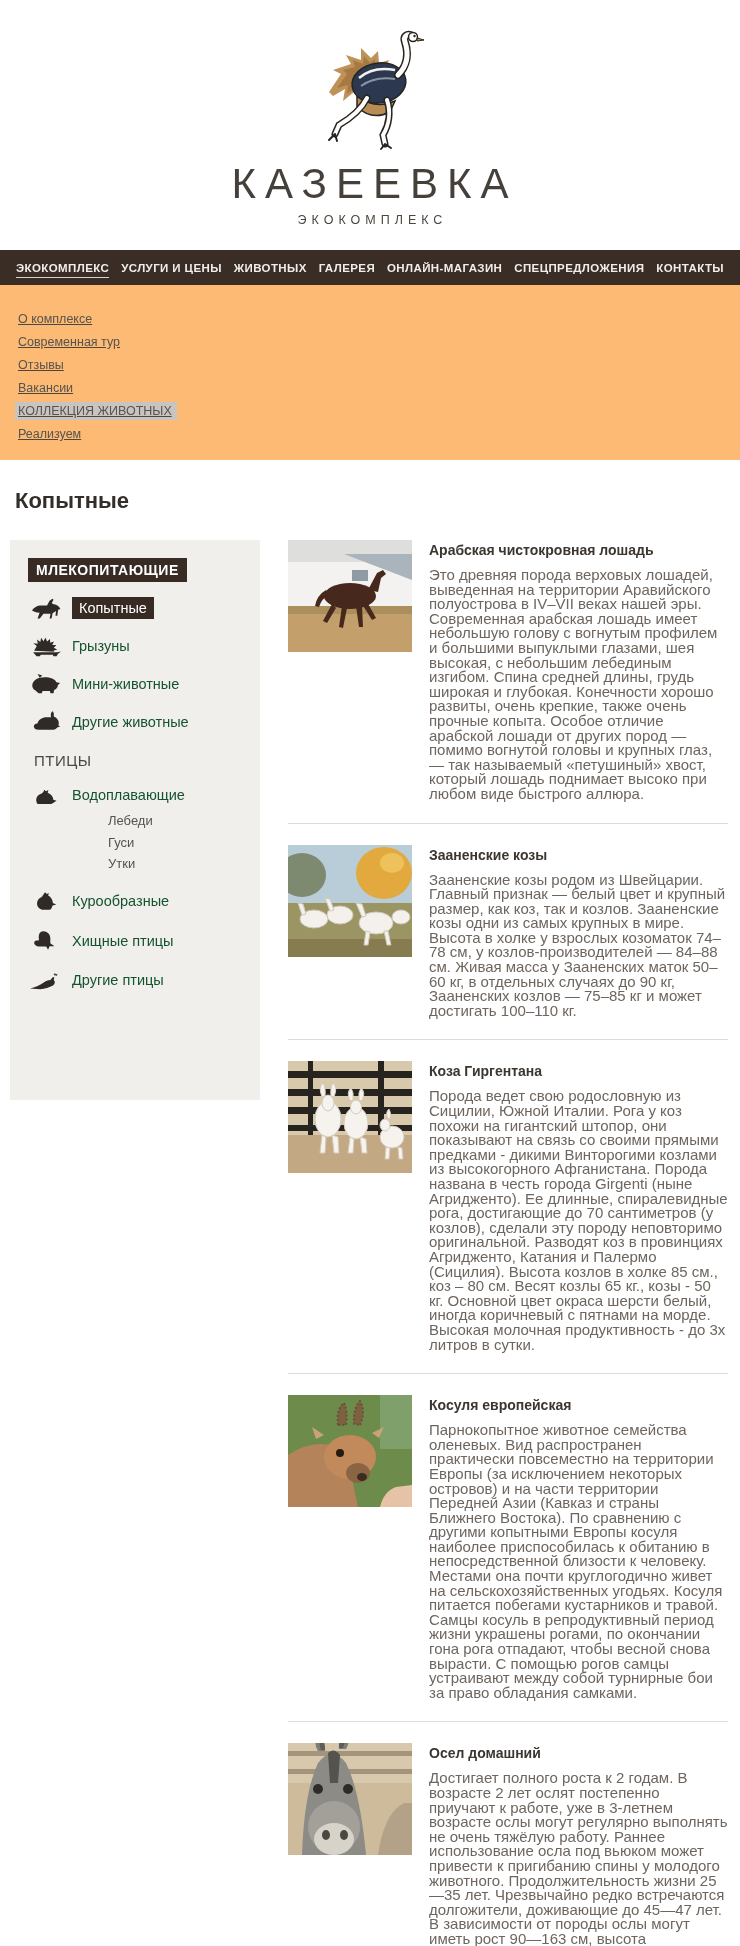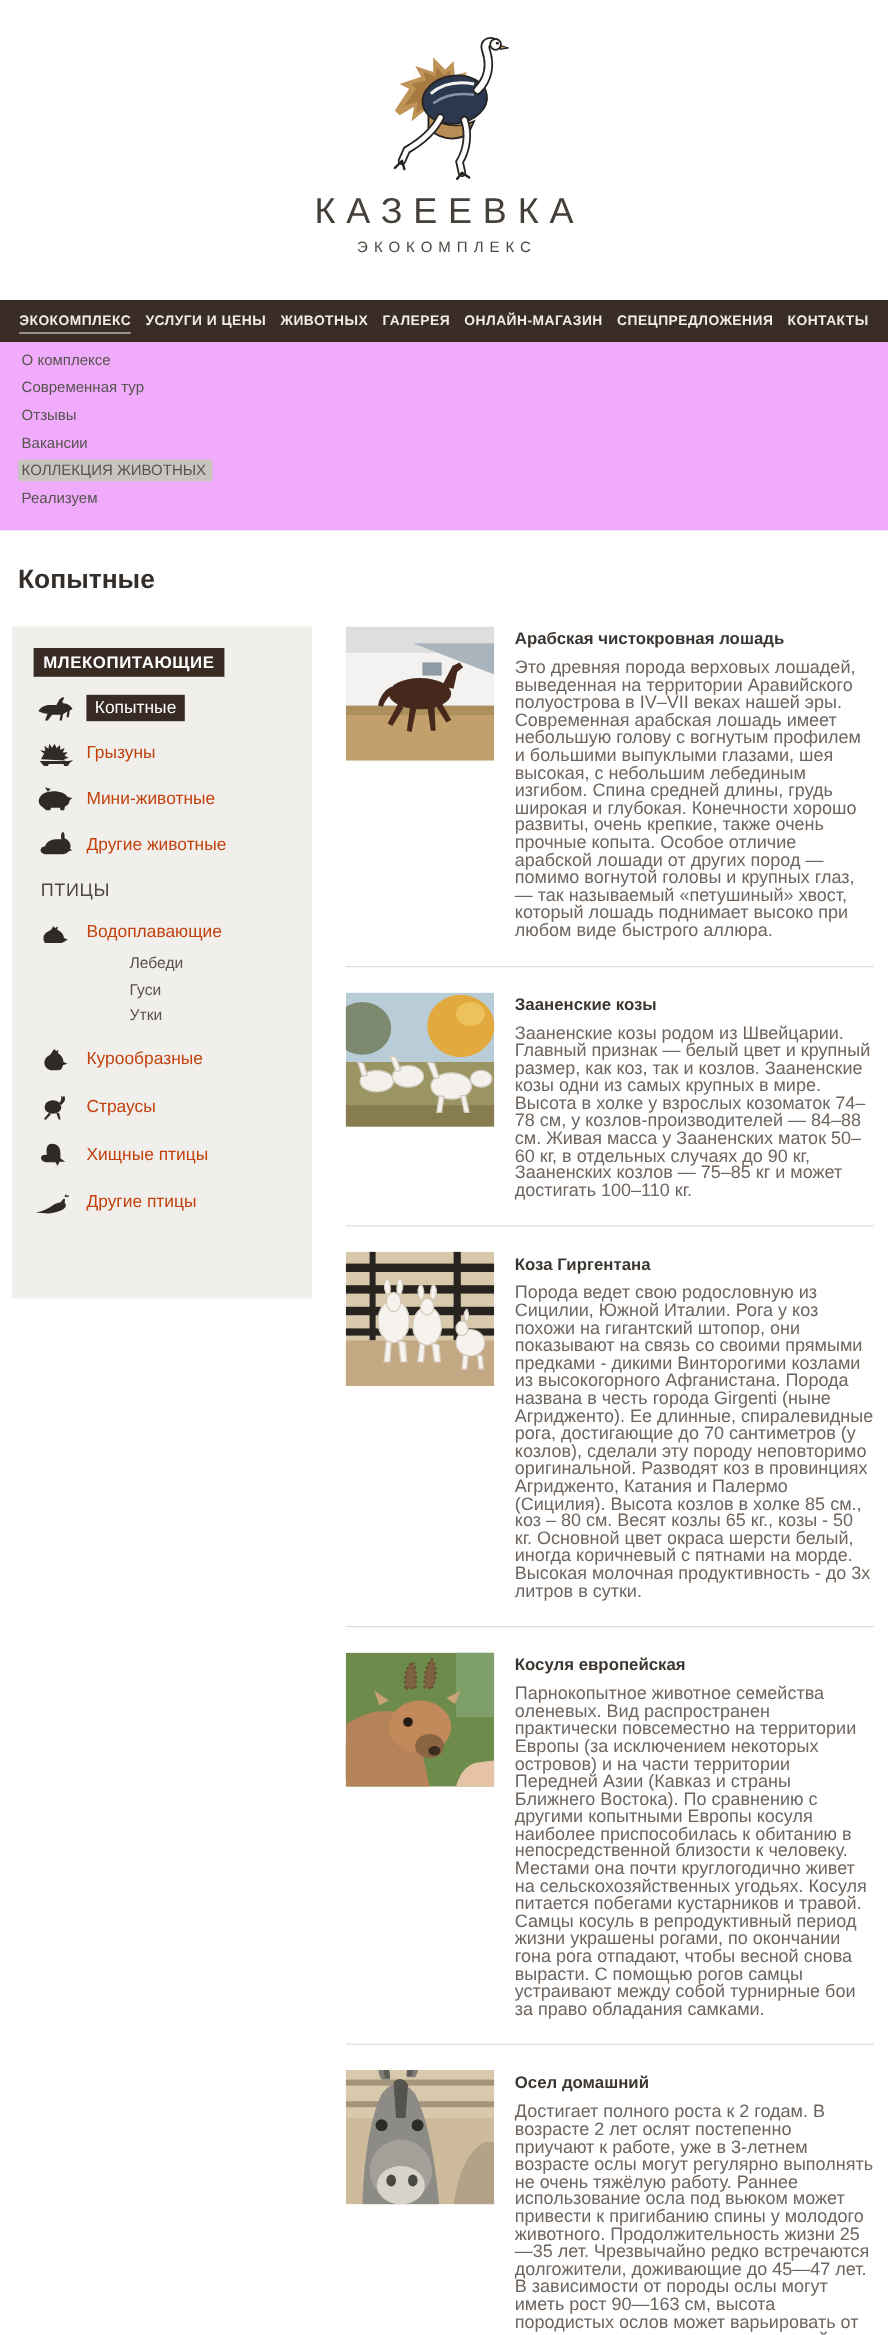--- a/index.html
+++ b/index.html
@@ -9,42 +9,42 @@
     font-family: "Liberation Sans", sans-serif;
     color: #4c4742;
   }
   .page { width: 740px; overflow: hidden; background: #fff; }
 
   
   .site-header { height: 250px; text-align: center; padding-top: 30px; }
   .logo { display: inline-block; cursor: pointer; }
   .logo svg { display: block; margin: 0 auto; }
   .logo-title {
-    font-size: 30px; letter-spacing: 9px; color: #454039;
+    font-size: 42px; letter-spacing: 9px; color: #454039;
     margin-top: 8px; font-weight: 400; padding-left: 9px;
   }
   .logo-subtitle {
     font-size: 12.5px; letter-spacing: 5px; color: #4c463f;
     margin-top: 5px; padding-left: 5px;
   }
 
   
   .navbar {
     background: #3a2d26; height: 35px;
     display: flex; justify-content: space-between; align-items: center;
     padding: 0 16px;
   }
   .nav-item {
     color: #f1eeea; font-size: 11.5px; font-weight: bold;
     letter-spacing: .4px; text-decoration: none; cursor: pointer; white-space: nowrap;
   }
   .nav-item.active span { border-bottom: 1px solid #d8d2cb; padding-bottom: 3px; }
 
   
-  .submenu { background: #f0abfc; padding: 2px 0 14px; }
+  .submenu { background: #fdba74; padding: 20px 0 14px; text-decoration: underline; }
   .submenu-item {
     display: block; text-decoration: none; cursor: pointer;
     padding: 1px 18px; margin: 3px 0;
   }
   .submenu-item .submenu-text { font-size: 12.5px; color: #57534e; line-height: 15px; }
   .submenu-item .submenu-text.hl {
     background: #c8c5c1; padding: 2px 5px 2px 3px; margin-left: -3px;
   }
 
   
@@ -58,21 +58,21 @@
     padding: 18px 10px 30px 18px; min-height: 560px;
   }
   .cat-dark {
     display: inline-block; background: #382b24; color: #fff;
     font-size: 14px; font-weight: bold; letter-spacing: .5px;
     padding: 4px 8px; text-decoration: none; cursor: pointer;
   }
   .side-item { display: flex; align-items: center; margin-top: 13px; cursor: pointer; }
   .side-icon { width: 36px; flex: none; text-align: center; }
   .side-icon svg { display: block; margin: 0 auto; }
-  .side-label { font-size: 14.5px; color: #c2410c; margin-left: 8px; text-decoration: none; }
+  .side-label { font-size: 14.5px; color: #14532d; margin-left: 8px; text-decoration: none; }
   .side-label.selected { background: #382b24; color: #fff; padding: 3px 7px; }
   .birds-header { font-size: 15px; color: #4c4742; letter-spacing: .5px; margin: 18px 0 2px 6px; }
   .sub-list { margin: 2px 0 0 80px; }
   .sub-item { display: block; font-size: 13px; color: #57524d; line-height: 21.5px; text-decoration: none; cursor: pointer; }
 
   .entries { flex: 1; margin-left: 28px; }
   .entry { display: flex; }
   .photo { width: 124px; height: 112px; flex: none; overflow: hidden; cursor: pointer; }
   .photo svg { display: block; }
   .entry-text { flex: 1; margin-left: 17px; }
@@ -201,33 +201,20 @@
 
       <div class="side-item">
         <span class="side-icon">
           <svg width="30" height="27" viewBox="0 0 32 26">
               <path d="M15 3l1.9 1.9 2.1-1-.7 2.7c3 1.6 5 4.7 5 7.9l3.7 1.7-3.9 1-1.8 4c-1 .5-2.2.7-3.5.7h-4.4c-3.9 0-7-3-7-6.7 0-3.1 2.1-5.8 5-6.9z" fill="#2f2a25"></path>
             </svg>
         </span>
         <span class="side-label">Курообразные</span>
       </div>
 
-      <div class="side-item">
-        <span class="side-icon">
-          <svg width="28" height="27" viewBox="0 0 30 26">
-              <g fill="#2f2a25">
-                <ellipse cx="13" cy="12" rx="7.5" ry="6"></ellipse>
-                <path d="M18 9c2.2-1.6 2.8-4.2 2.3-6.8l1.7.7.9-1.5.7 2.1c.3 1 .2 2.1-.2 3.1l-2.6 3.4z"></path>
-                <path d="M9.5 17l-4.5 5.5 1.4 1 4.8-5z"></path>
-                <path d="M16 17.5l2.2 5.5h1.6l-1.4-6z"></path>
-              </g>
-            </svg>
-        </span>
-        <span class="side-label">Страусы</span>
-      </div>
 
       <div class="side-item">
         <span class="side-icon">
           <svg width="30" height="27" viewBox="0 0 32 26">
               <path d="M13 2c4.4 0 7.6 3.1 7.6 7.5v5.3l4.4 3.2h-5.2l-1.6 3.7-2-3.3H9c-3.2 0-5.6-1.8-5.6-4 0-1.2 1-2.2 2.4-2.4l2.8-.4C7.6 5.9 9 2 13 2z" fill="#2f2a25"></path>
             </svg>
         </span>
         <span class="side-label">Хищные птицы</span>
       </div>
 

